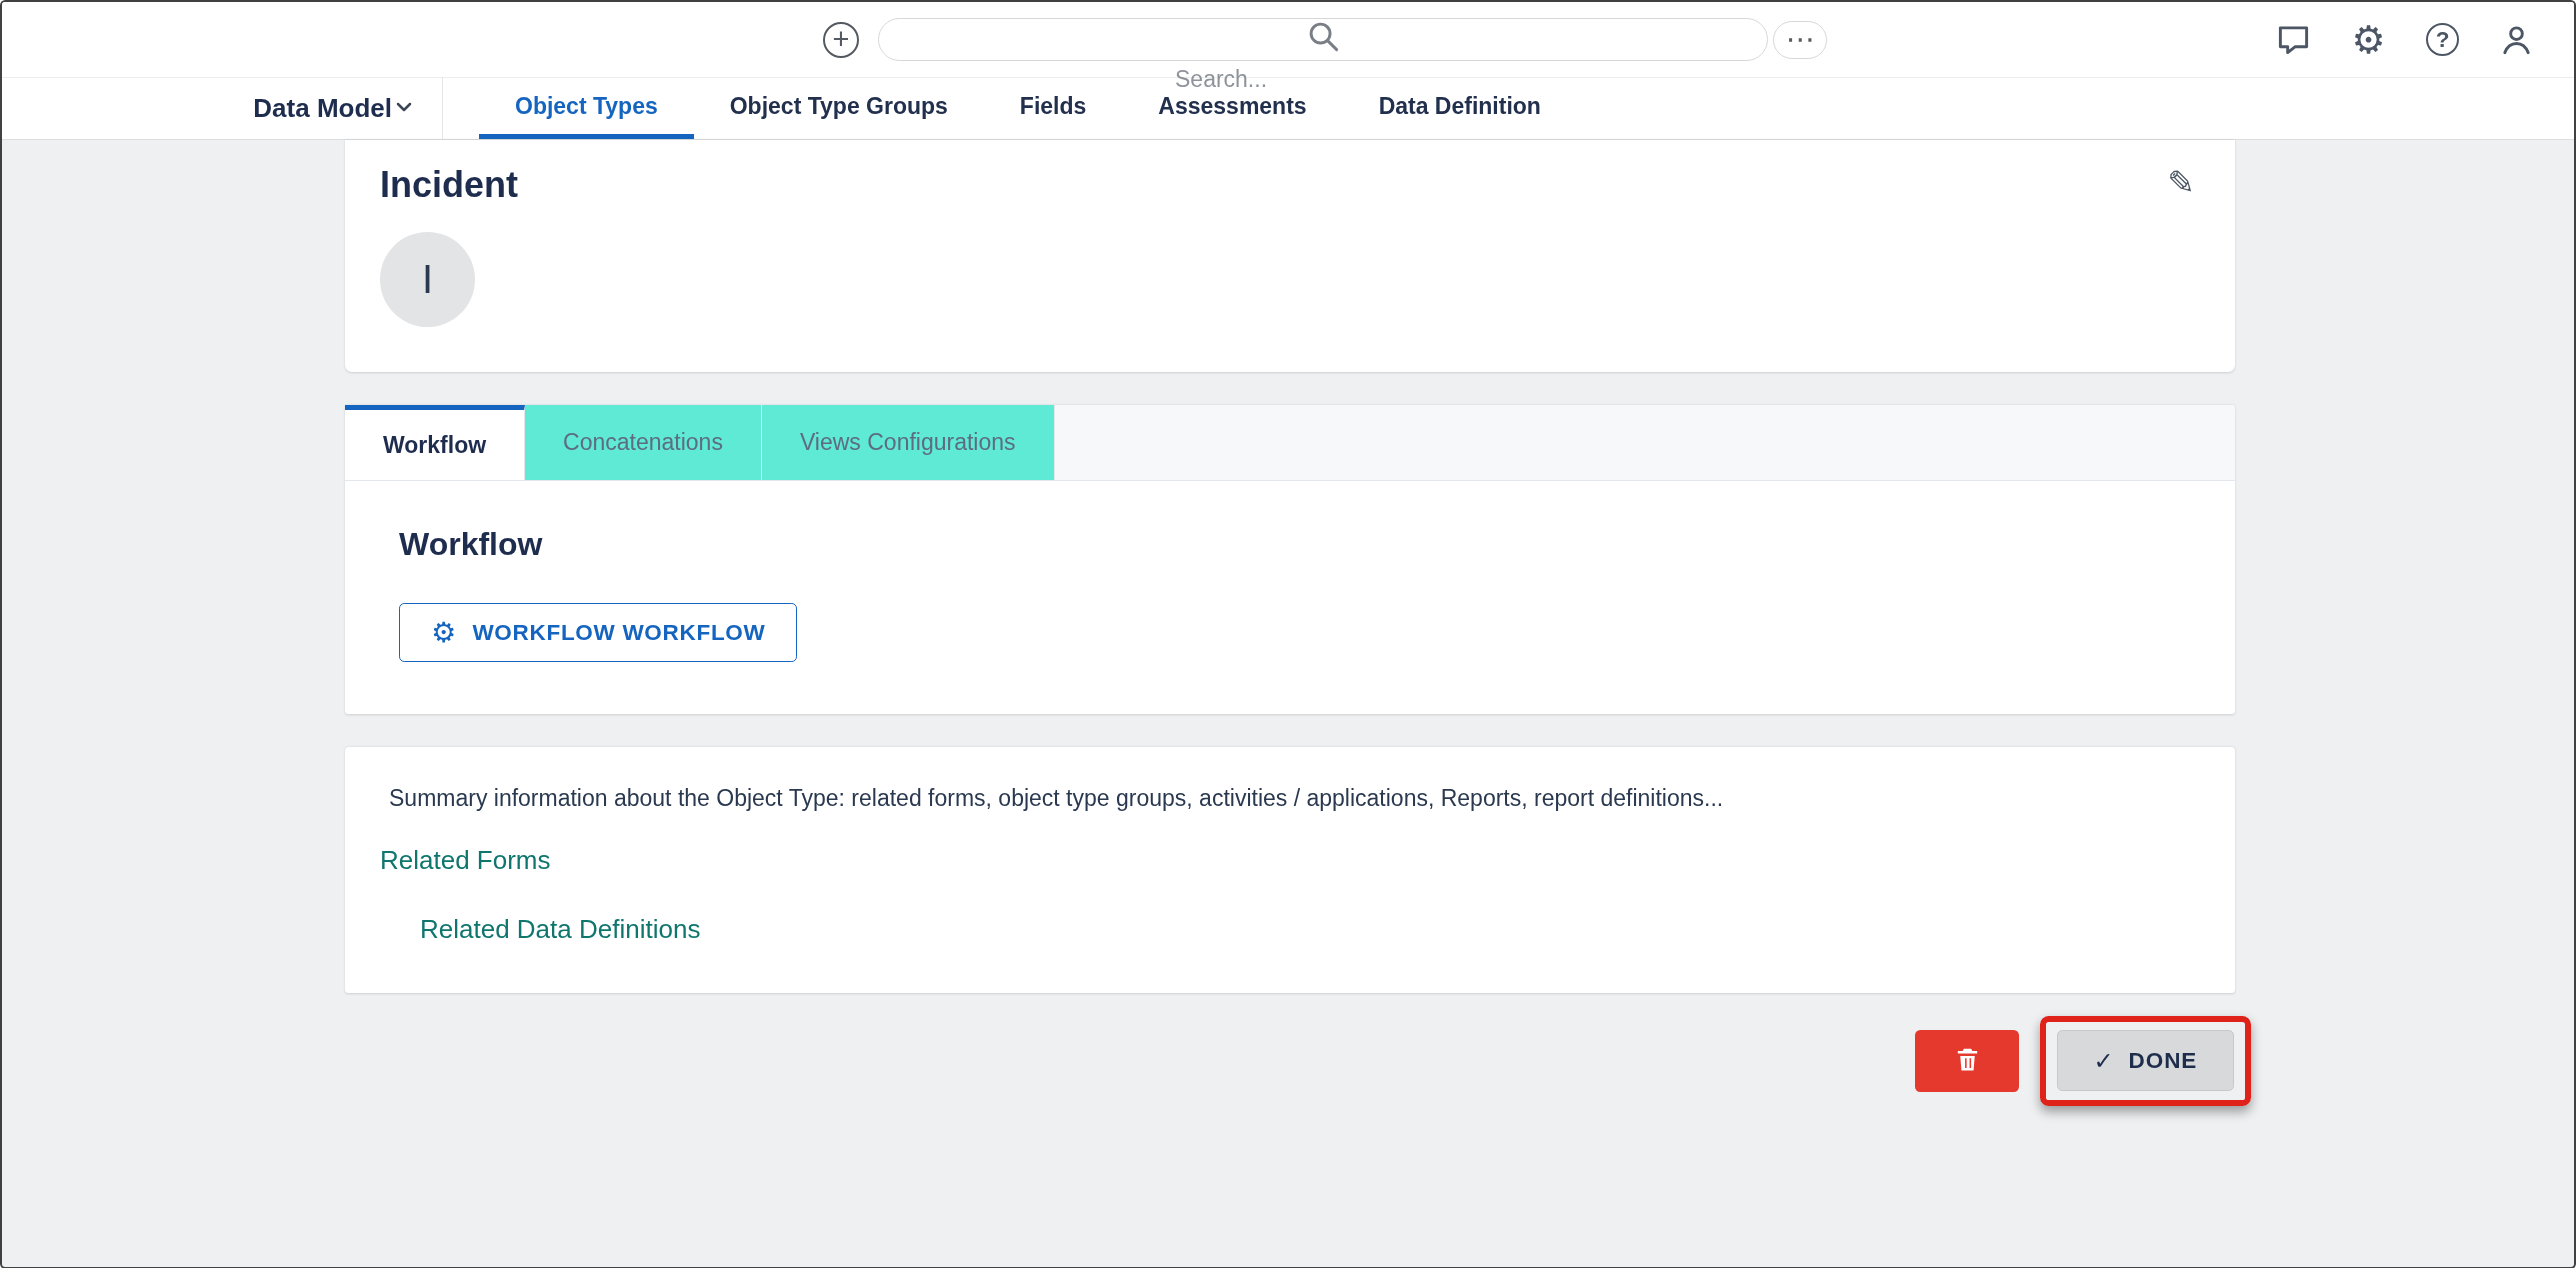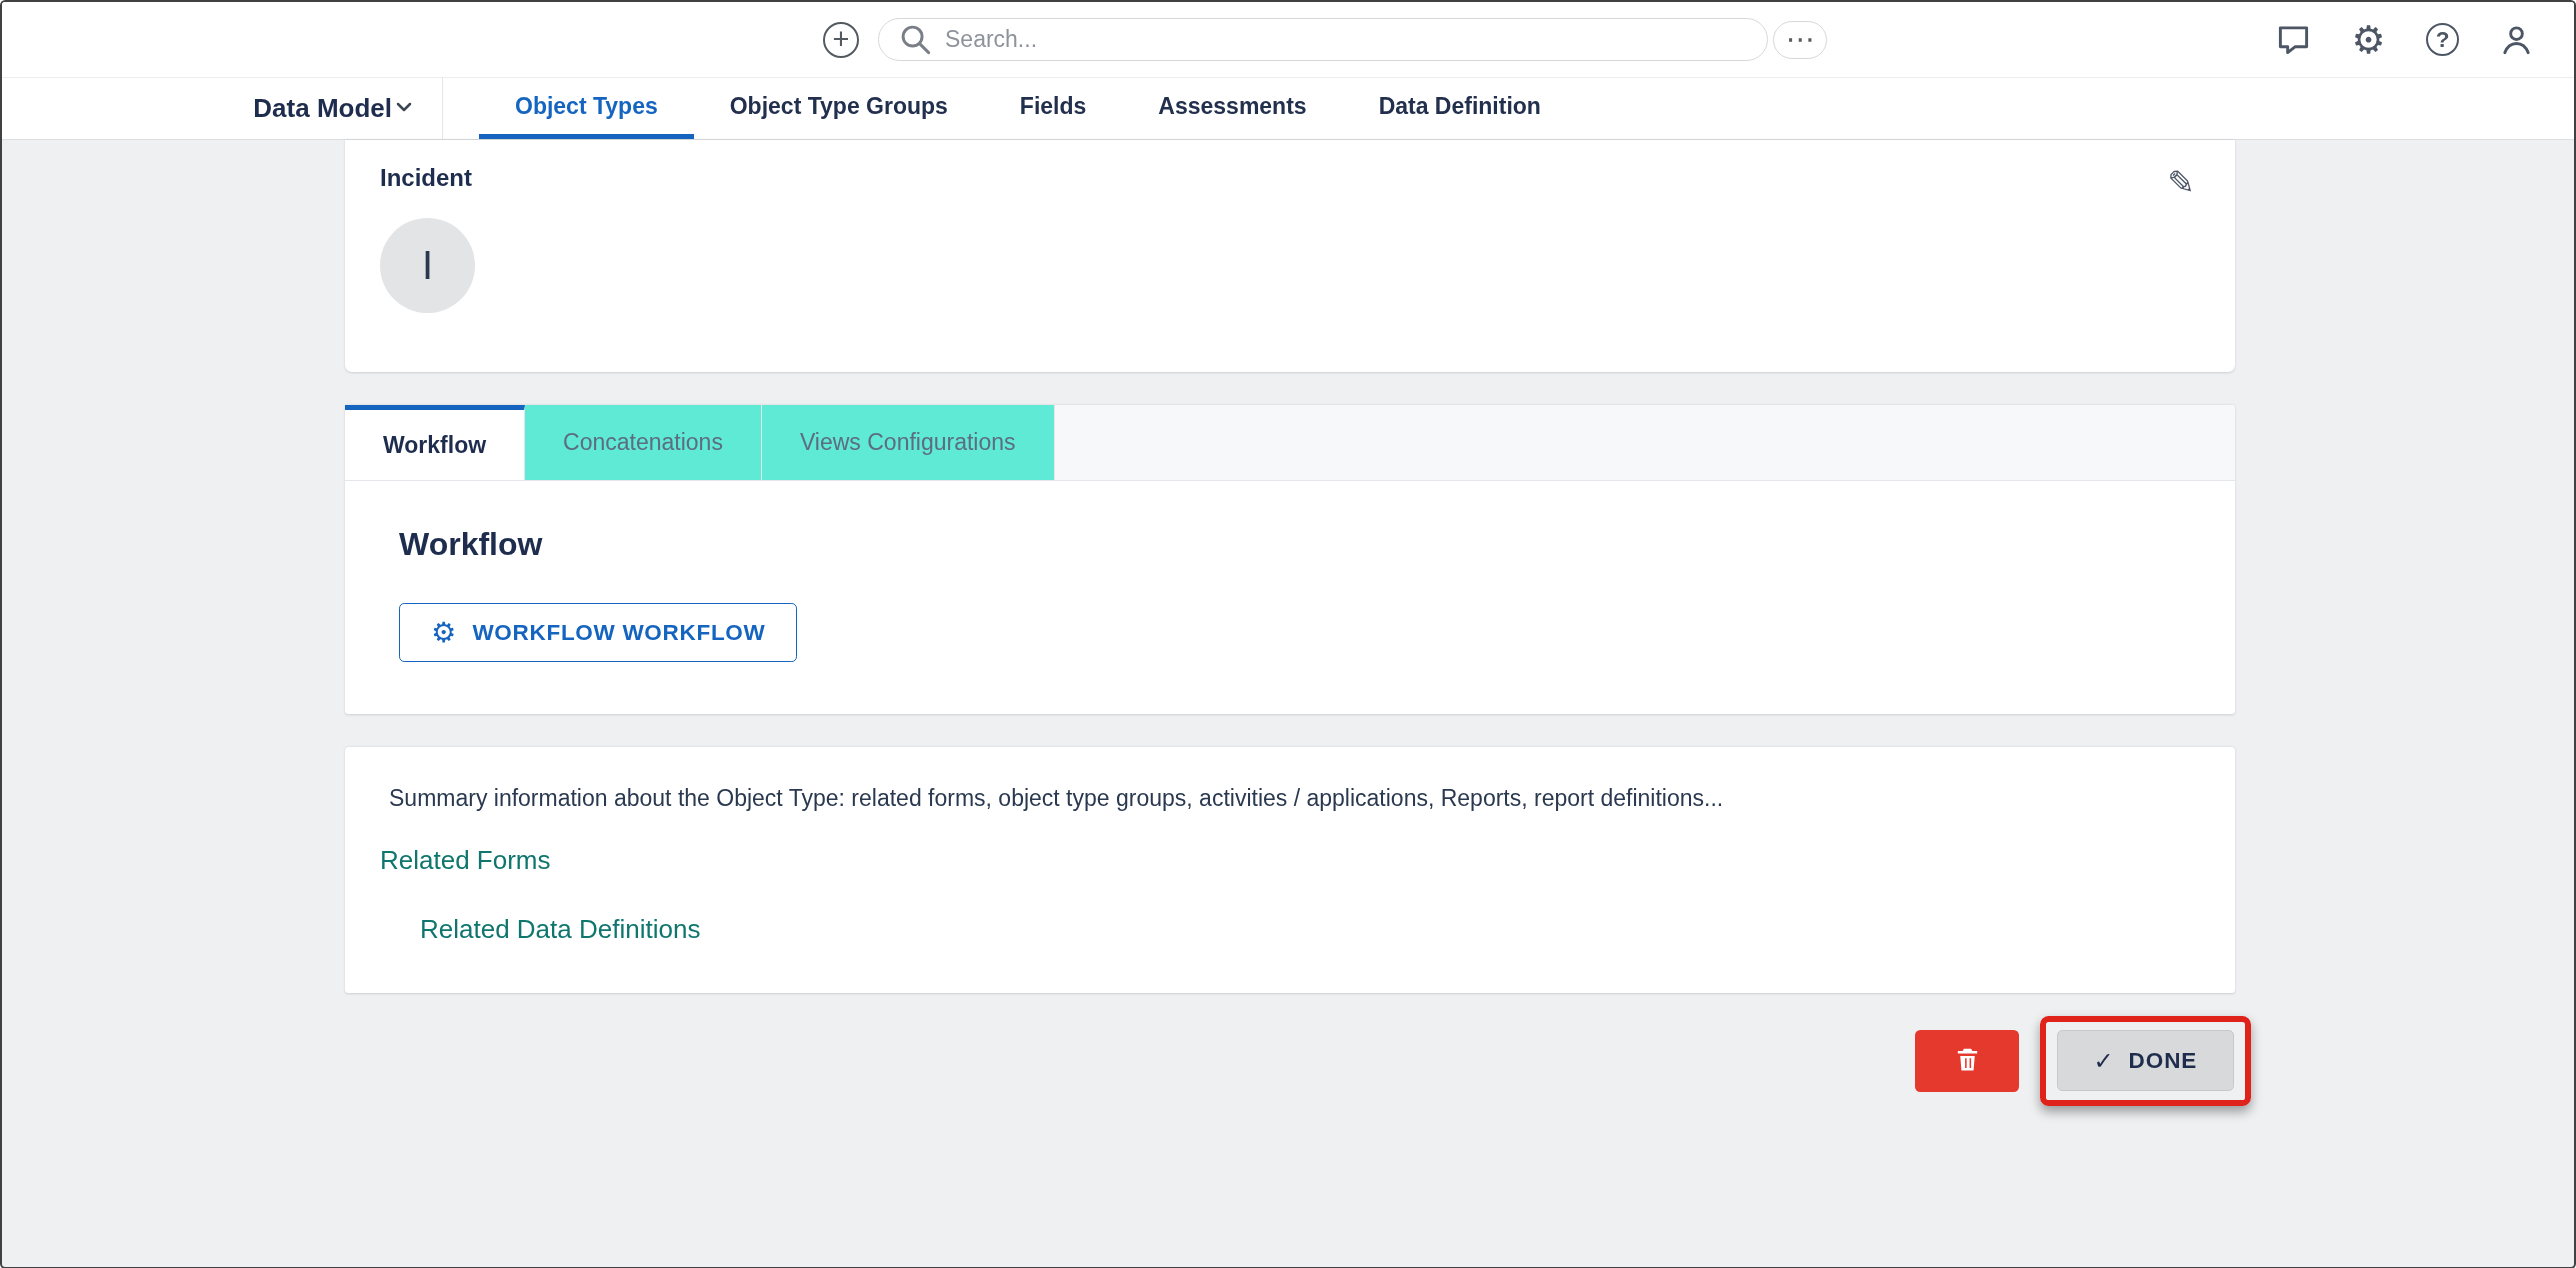--- a/index.html
+++ b/index.html
@@ -30,21 +30,21 @@
   .plus-circle {
     width: 36px; height: 36px; border: 2.6px solid #555a61; border-radius: 50%;
     display: flex; align-items: center; justify-content: center;
     font-size: 29px; line-height: 1; color: #555a61; font-weight: 400;
     margin-right: 19px; cursor: pointer;
   }
   .searchbox {
     width: 890px; height: 43px;
     border: 1.7px solid #d7d7d7; border-radius: 22.5px;
     background: #fff; display: flex; align-items: center;
-    padding: 0 19px; gap: 12px;
+    padding: 0 19px; gap: 12px; flex-direction: column;
   }
   .searchbox input {
     border: none; outline: none; flex: 1;
     font-family: "Liberation Sans", sans-serif;
     font-size: 23px; color: #3c4654; background: transparent;
   }
   .searchbox input::placeholder { color: #8e939b; }
   .more-pill {
     margin-left: 5.2px; width: 54px; height: 38px;
     border: 1.7px solid #d7d7d7; border-radius: 19px; background: #fff;
@@ -87,21 +87,21 @@
   .content { padding: 0 0 0 343px; }
   .col { width: 1890px; }
 
   .card {
     background: #ffffff; box-shadow: 0 0.9px 2.6px rgba(0,0,0,.14);
   }
   .header-card {
     height: 232px; border-radius: 0 0 7px 7px;
     padding: 24px 35px; position: relative;
   }
-  .header-card h1 { font-size: 24px; font-weight: 700; color: #1e2c4e; }
+  .header-card h1 { font-size: 36px; font-weight: 700; color: #1e2c4e; }
   .edit-pencil {
     position: absolute; right: 40px; top: 22.5px;
     font-family: "DejaVu Sans", sans-serif; font-size: 33px; color: #4c5664; cursor: pointer;
   }
   .avatar {
     width: 95px; height: 95px; border-radius: 50%;
     background: #e2e4e6; margin-top: 26px;
     display: flex; align-items: center; justify-content: center;
     font-size: 40px; color: #2a3950;
   }

